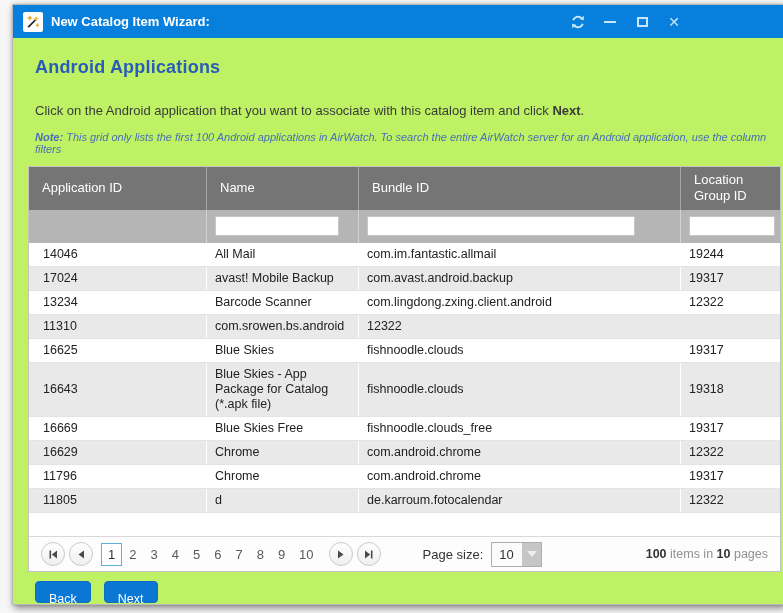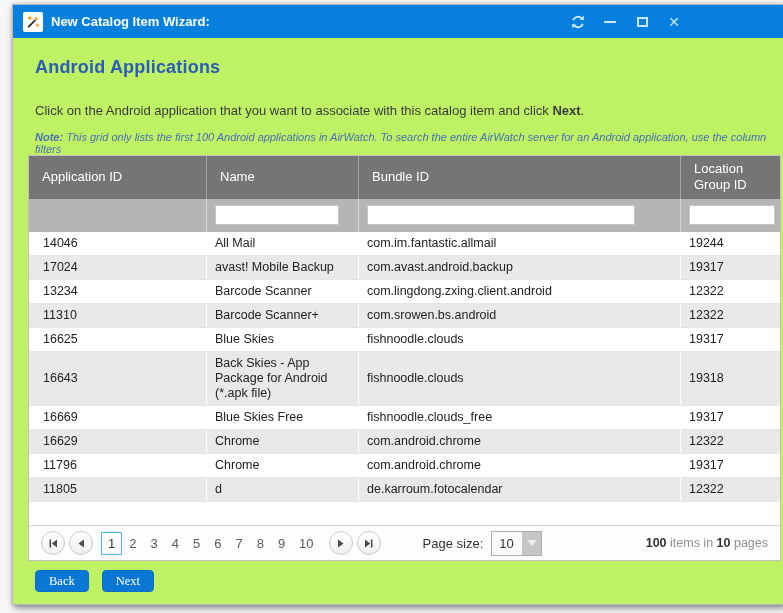--- a/index.html
+++ b/index.html
@@ -33,21 +33,21 @@
   
   .content { flex:1; padding:0 15px 0 15px; position:relative; }
   h1.page-heading {
     margin:19px 0 0 7px; font-size:18px; font-weight:bold; color:#2b5cb8; letter-spacing:.2px;
   }
   .instruction { margin:25px 0 0 7px; font-size:13px; color:#3a3a3a; }
   .note { margin:13px 0 0 7px; font-size:11px; font-style:italic; color:#4a6fb5; }
   .note b { font-weight:bold; }
   
   .grid {
-    width:753px; height:406px;
+    margin-top:11px; width:753px; height:406px;
     border:1px solid #c2c2c2; display:flex; flex-direction:column; background:#ffffff;
   }
   .grid-row-base { display:grid; grid-template-columns:178px 152px 322px 1fr; }
   .grid-header {
     background:#757575; color:#ffffff; min-height:41px; flex:0 0 auto;
   }
   .grid-header .hcell {
     padding:5px 8px 5px 13px; font-size:13px; display:flex; align-items:center;
     border-right:1px solid rgba(255,255,255,.35); cursor:pointer; line-height:1.25;
   }
@@ -106,21 +106,21 @@
   .dropdown .dd-btn {
     width:19px; background:#c6c6c6; display:flex; align-items:center; justify-content:center;
   }
   .dd-arrow { width:0; height:0; border-left:5px solid transparent; border-right:5px solid transparent; border-top:6px solid #eeeeee; }
   .pager-count { margin-left:auto; font-size:12.5px; color:#909090; }
   .pager-count b { color:#333333; font-weight:bold; }
   
   .footer-buttons { margin:9px 0 0 7px; display:flex; gap:13px; }
   .btn-blue {
     background:#0a77d4; color:#ffffff; border:1px solid #0a6ec4; border-radius:4px;
-    font-size:12.5px; font-family:Liberation Serif, serif; padding:3px 13px; height:22px; cursor:pointer;
+    font-size:12.5px; font-family:Liberation Sans, sans-serif; padding:10px 13px; height:22px; cursor:pointer;
   }
 </style>
 </head>
 <body>
 
 <div class="window">
 
   <div class="titlebar">
     <span class="app-icon">
       <svg width="16" height="16" viewBox="0 0 20 20">
@@ -222,23 +222,20 @@
             </div>
             <div class="cell">
               <span>12322</span>
             </div>
           </div>
           <div class="grid-row grid-row-base">
             <div class="cell">
               <span>11310</span>
             </div>
             <div class="cell">
-              <span>Barcode Scanner+</span>
-            </div>
-            <div class="cell">
               <span>com.srowen.bs.android</span>
             </div>
             <div class="cell">
               <span>12322</span>
             </div>
           </div>
           <div class="grid-row grid-row-base">
             <div class="cell">
               <span>16625</span>
             </div>
@@ -250,21 +247,21 @@
             </div>
             <div class="cell">
               <span>19317</span>
             </div>
           </div>
           <div class="grid-row grid-row-base">
             <div class="cell">
               <span>16643</span>
             </div>
             <div class="cell">
-              <span>Back Skies - App Package for Android (*.apk file)</span>
+              <span>Blue Skies - App Package for Catalog (*.apk file)</span>
             </div>
             <div class="cell">
               <span>fishnoodle.clouds</span>
             </div>
             <div class="cell">
               <span>19318</span>
             </div>
           </div>
           <div class="grid-row grid-row-base">
             <div class="cell">

